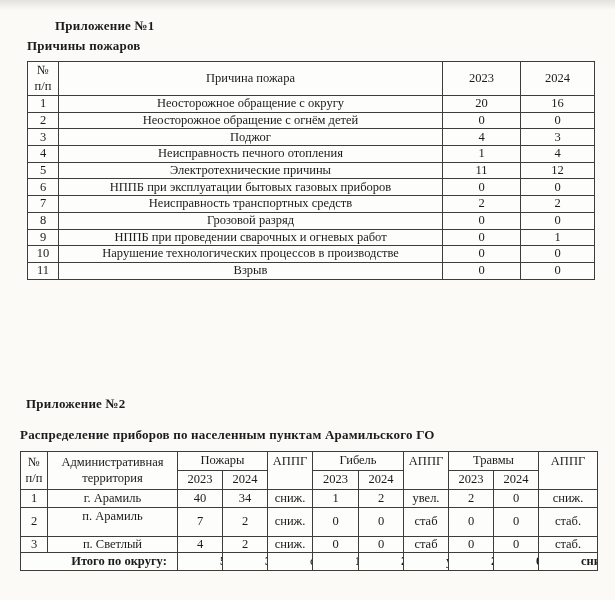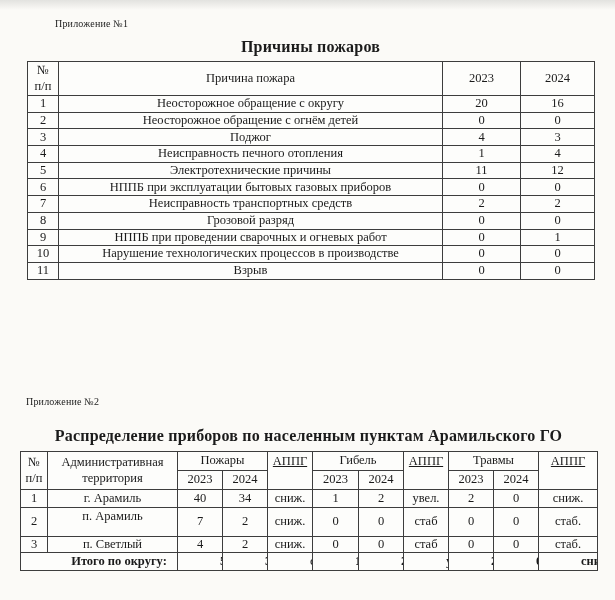--- a/index.html
+++ b/index.html
@@ -10,46 +10,46 @@
     font-family:"Liberation Serif","DejaVu Serif",serif;
     color:#1b1b1b;
     overflow:hidden;
   }
   .page{
     position:relative;width:615px;height:600px;
     background:linear-gradient(180deg,#e2e2df 0px,#fbfaf7 10px,#fbfaf7 100%);
   }
   .h-label{
     position:absolute;
-    font-weight:normal;font-size:10px;letter-spacing:.2px;
+    font-weight:bold;font-size:13px;letter-spacing:.2px;
   }
   .h-title{
-    position:absolute;text-align:center;
-    font-weight:bold;font-size:16px;letter-spacing:.2px;
+    position:absolute;text-align:left;
+    font-weight:bold;font-size:13px;letter-spacing:.2px;
   }
   table{
     position:absolute;border-collapse:collapse;table-layout:fixed;
     font-size:12.5px;background:#fdfdfb;
   }
   th,td{
     border:1px solid #3d3d3d;
     text-align:center;vertical-align:middle;
     padding:0 2px;font-weight:normal;line-height:1.22;
     overflow:hidden;white-space:nowrap;
   }
   .pre{white-space:pre-line;}
   .b{font-weight:bold;}
   
   #table1{left:27px;top:61px;width:567px;}
   #table1 thead th{height:33px;}
   #table1 tbody td{height:15.7px;}
   
   #table2{left:20px;top:451px;width:577px;}
   #table2 thead th{height:18px;}
-  #table2 thead th.vspan{vertical-align:top;padding-top:2px;text-decoration:underline;}
+  #table2 thead th.vspan{vertical-align:top;padding-top:2px;}
   #table2 tbody tr:nth-child(1) td{height:17px;}
   #table2 tbody tr:nth-child(2) td{height:27px;}
   #table2 tbody tr:nth-child(2) td.top{vertical-align:top;padding-top:1px;}
   #table2 tbody tr:nth-child(3) td{height:15px;}
   #table2 tbody tr:nth-child(4) td{height:17px;padding-left:42px;}
 </style>
 </head>
 <body>
 
 <div class="page">

